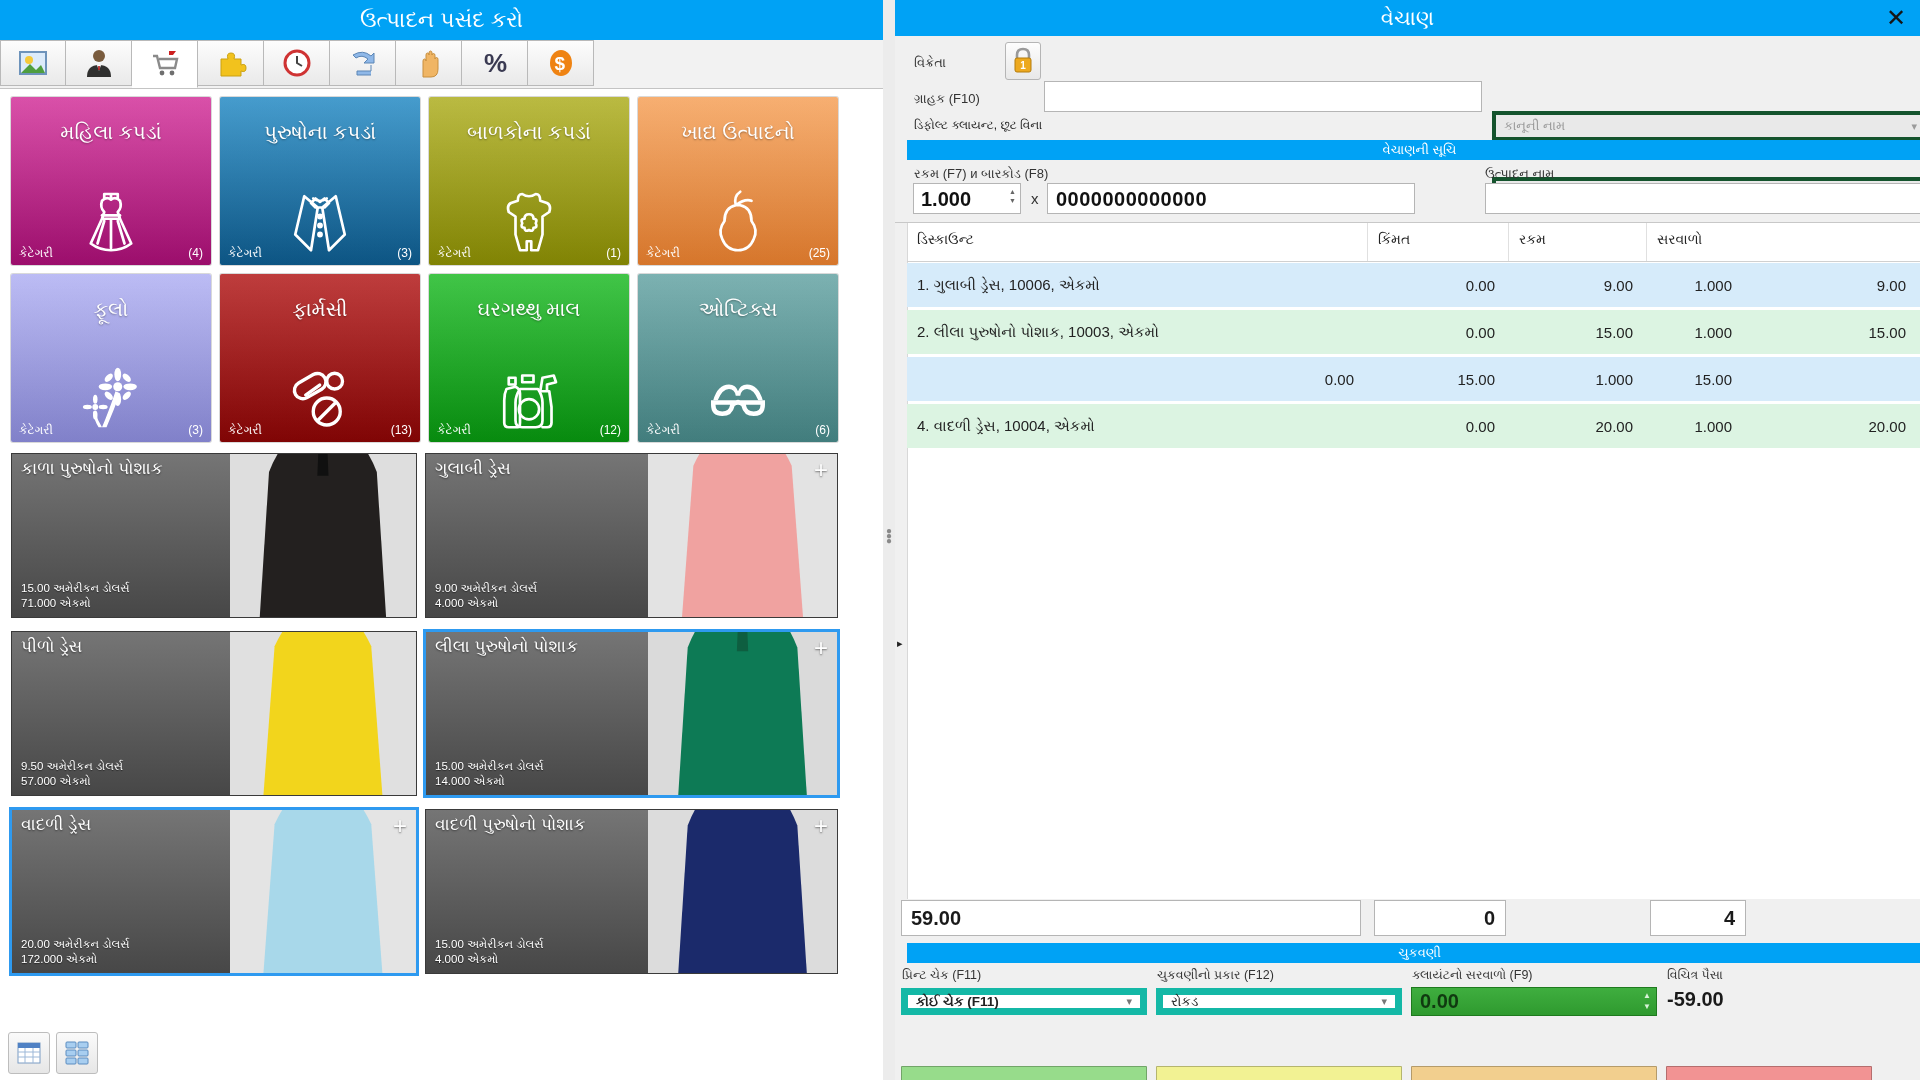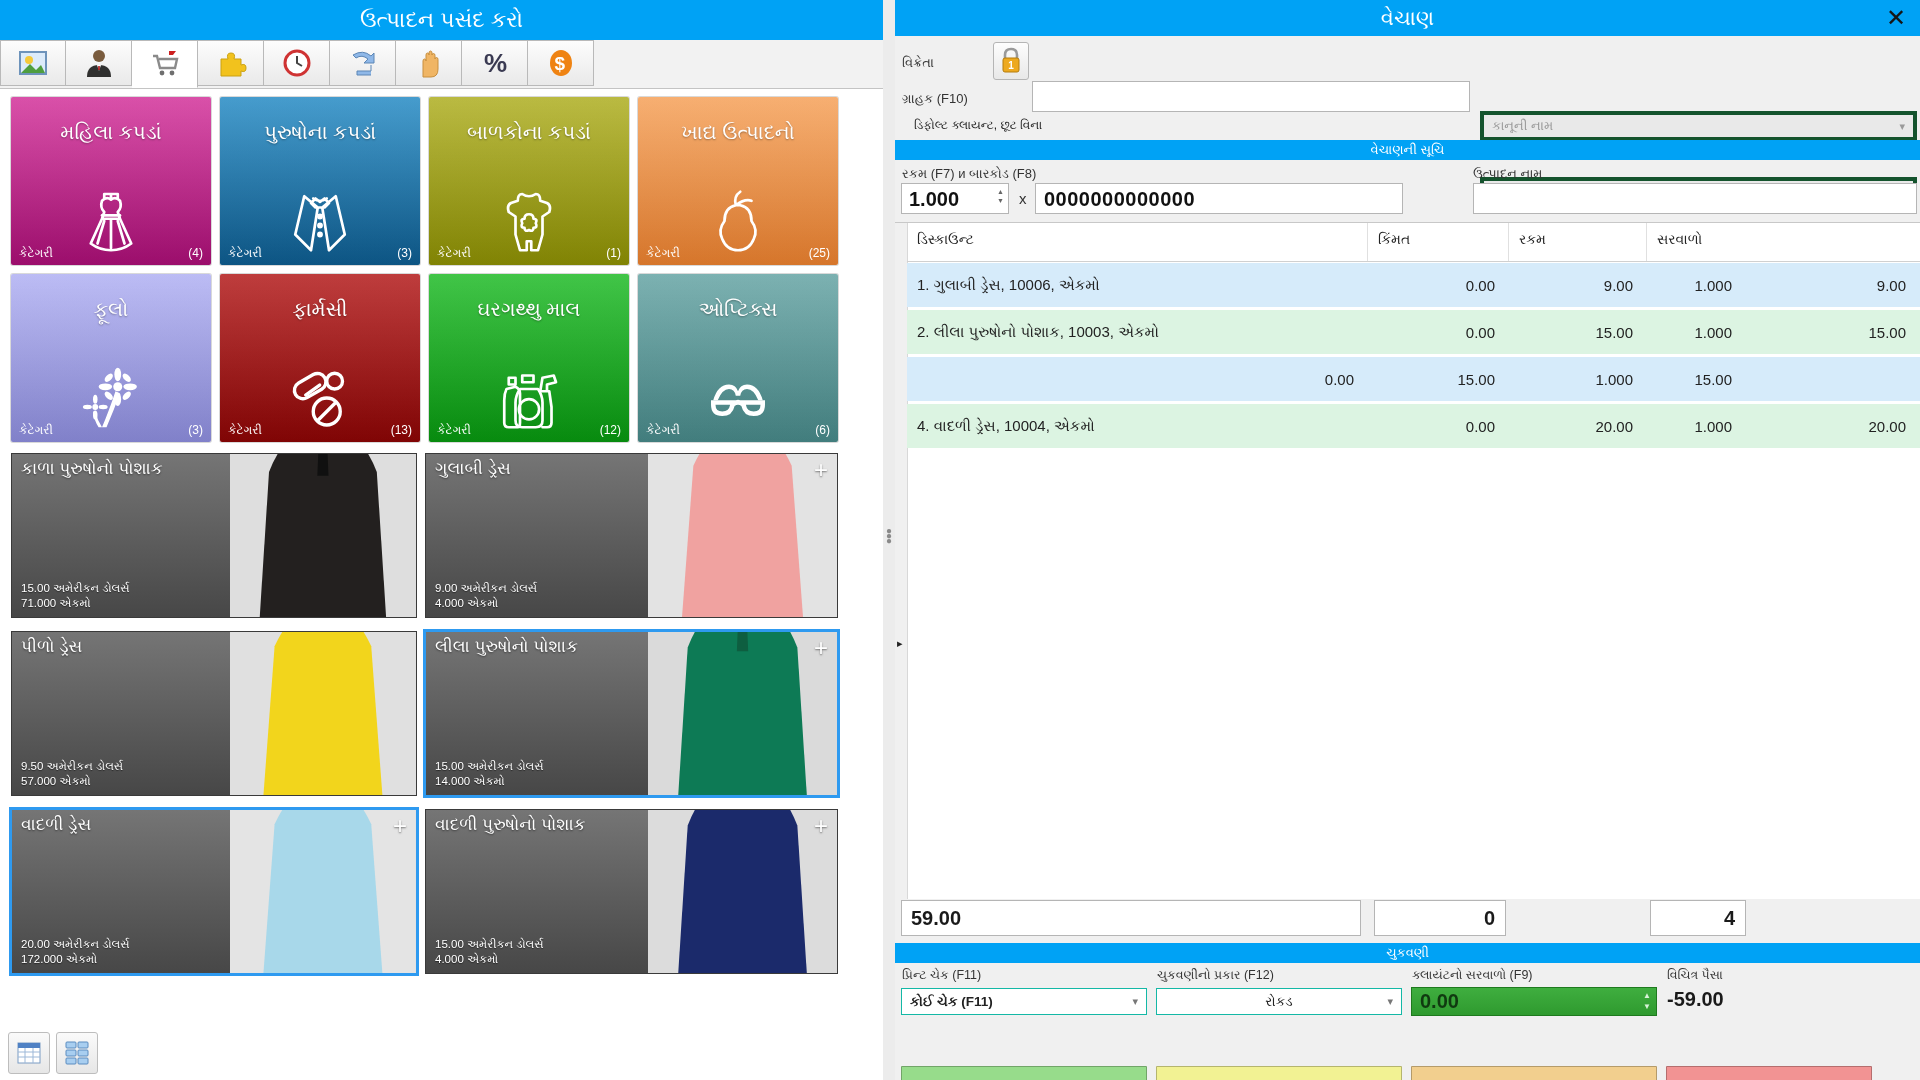--- a/index.html
+++ b/index.html
@@ -1,17 +1,17 @@
 <!DOCTYPE html>
 <html><head>
 <meta charset="utf-8">
 <style>
   html,body{margin:0;padding:0;width:1920px;height:1080px;overflow:hidden;
     font-family:"Liberation Sans","DejaVu Sans",sans-serif;background:#f0f0f0;}
-  .abs{position:absolute;}
+  .abs{position:absolute;margin-left:12px;}
   
   #left-panel{position:absolute;left:0;top:0;width:883px;height:1080px;background:#fff;border-right:5px solid #0c4a6e;}
   .title-bar{height:40px;line-height:40px;text-align:center;color:#fff;font-size:22px;}
   #toolbar{position:absolute;left:0;top:40px;width:883px;height:48px;background:#f2f2f2;border-bottom:1px solid #c4c4c4;display:flex;}
   .tab{width:66px;height:46px;border:1px solid #b9b9b9;border-left:none;background:linear-gradient(#fdfdfd,#e9e9e9);
     display:flex;align-items:center;justify-content:center;box-sizing:border-box;}
   .tab:first-child{border-left:1px solid #b9b9b9;}
   .tab.active{background:#fff;border-bottom:1px solid #fff;height:48px;}
   .tab svg{width:32px;height:32px;}
   
@@ -55,21 +55,21 @@
   .thead{position:absolute;left:12px;top:0;width:1013px;height:38px;display:grid;grid-template-columns:461px 141px 138px 99px 174px;border-bottom:1px solid #d0d0d0;}
   .th{font-size:14px;color:#222;padding:8px 0 0 10px;border-right:1px solid #e0e0e0;box-sizing:border-box;}
   .sale-row{position:absolute;left:12px;width:1013px;height:44px;display:grid;grid-template-columns:461px 141px 138px 99px 174px;align-items:center;}
   .td-name{font-size:15px;color:#222;padding-left:10px;}
   .td-num{font-size:15px;color:#222;text-align:right;padding-right:14px;}
   .row-marker{position:absolute;left:2px;top:414px;font-size:11px;color:#222;}
   
   .total-box{position:absolute;box-sizing:border-box;background:#fff;border:1px solid #b5b5b5;font-size:20px;font-weight:700;color:#1a1a1a;height:36px;line-height:34px;}
   
   .pay-label{position:absolute;font-size:12.5px;color:#333;}
-  .pay-dd{position:absolute;box-sizing:border-box;height:27px;background:#fff;border:1px solid #14b8a6;font-size:13.5px;color:#222;
+  .pay-dd{position:absolute;box-sizing:border-box;height:27px;background:#fff;border:7px solid #14b8a6;font-size:13.5px;color:#222;
     display:flex;align-items:center;padding:0 8px;}
   .pay-dd .arrow{position:absolute;right:8px;color:#777;font-size:11px;}
   #client-sum{position:absolute;box-sizing:border-box;height:29px;background:linear-gradient(#3fae3f,#2f9a2f);border:1px solid #1e7a1e;
     font-size:20px;font-weight:700;color:#103a10;padding:0 8px;line-height:27px;}
   #client-sum .spin{position:absolute;right:5px;top:2px;color:#d9f2d9;font-size:8px;line-height:11px;text-align:center;}
   #change-value{position:absolute;font-size:20px;font-weight:700;color:#1a1a1a;}
   .action-btn{position:absolute;box-sizing:border-box;height:55px;border:1px solid rgba(0,0,0,.25);border-radius:1px;
     font-size:23px;font-weight:600;color:#1a1a1a;display:flex;align-items:center;justify-content:center;margin-top:48px;}
   .spin-col{position:absolute;right:4px;top:3px;font-size:7px;color:#666;line-height:9px;text-align:center;}
 </style>
@@ -359,21 +359,21 @@
     <span>કાનૂની નામ</span>
       <span class="arrow">▾</span>
   </div>
 
   <span class="abs fld-label" style="left:7px;top:91px;">ગ્રાહક (F10)</span>
   <input class="abs input" style="left: 137px; top: 81px; width: 438px; height: 31px;" value="">
   <div class="abs dd" style="left:585px;top:81px;width:437px;height:31px;font-size:16px;">
     <span>09.12.2022</span>
       <span class="arrow">▾</span>
   </div>
-  <span class="abs" style="left:19px;top:118px;font-size:12px;color:#222;">ડિફોલ્ટ ક્લાયન્ટ, છૂટ વિના</span>
+  <span class="abs" style="left:7px;top:118px;font-size:12px;color:#222;">ડિફોલ્ટ ક્લાયન્ટ, છૂટ વિના</span>
 
   <div class="abs bar accent-bg" style="left: 0px; top: 140px; width: 1025px; background: rgb(0, 162, 245);">વેચાણની સૂચિ</div>
 
   <span class="abs fld-label" style="left:7px;top:166px;">રકમ (F7) и બારકોડ (F8)</span>
   <div class="abs input" style="left:6px;top:183px;width:108px;height:31px;position:absolute;">
     <span style="position:absolute;left:7px;top:4px;font-size:20px;font-weight:700;color:#111;">1.000</span>
     <span class="spin-col">▲<br>▼</span>
   </div>
   <span class="abs" style="left:124px;top:190px;font-size:15px;color:#333;">x</span>
   <div class="abs input" style="left:140px;top:183px;width:368px;height:31px;">
@@ -426,21 +426,21 @@
 
   <div class="abs bar accent-bg" style="left: 0px; top: 943px; width: 1025px; background: rgb(0, 162, 245);">ચુકવણી</div>
 
   <span class="pay-label" style="left:7px;top:968px;">પ્રિન્ટ ચેક (F11)</span>
   <div class="pay-dd" style="left:6px;top:988px;width:246px;font-weight:700;">
     <span>કોઈ ચેક (F11)</span>
       <span class="arrow">▾</span>
   </div>
 
   <span class="pay-label" style="left:262px;top:968px;">ચુકવણીનો પ્રકાર (F12)</span>
-  <div class="pay-dd" style="left:261px;top:988px;width:246px;justify-content:center;">
+  <div class="pay-dd" style="left:261px;top:988px;width:246px;">
     <span>રોકડ</span>
       <span class="arrow">▾</span>
   </div>
 
   <span class="pay-label" style="left:517px;top:968px;">ક્લાયંટનો સરવાળો (F9)</span>
   <div id="client-sum" style="left:516px;top:987px;width:246px;">
     <span>0.00</span>
     <span class="spin">▲<br>▼</span>
   </div>
 

